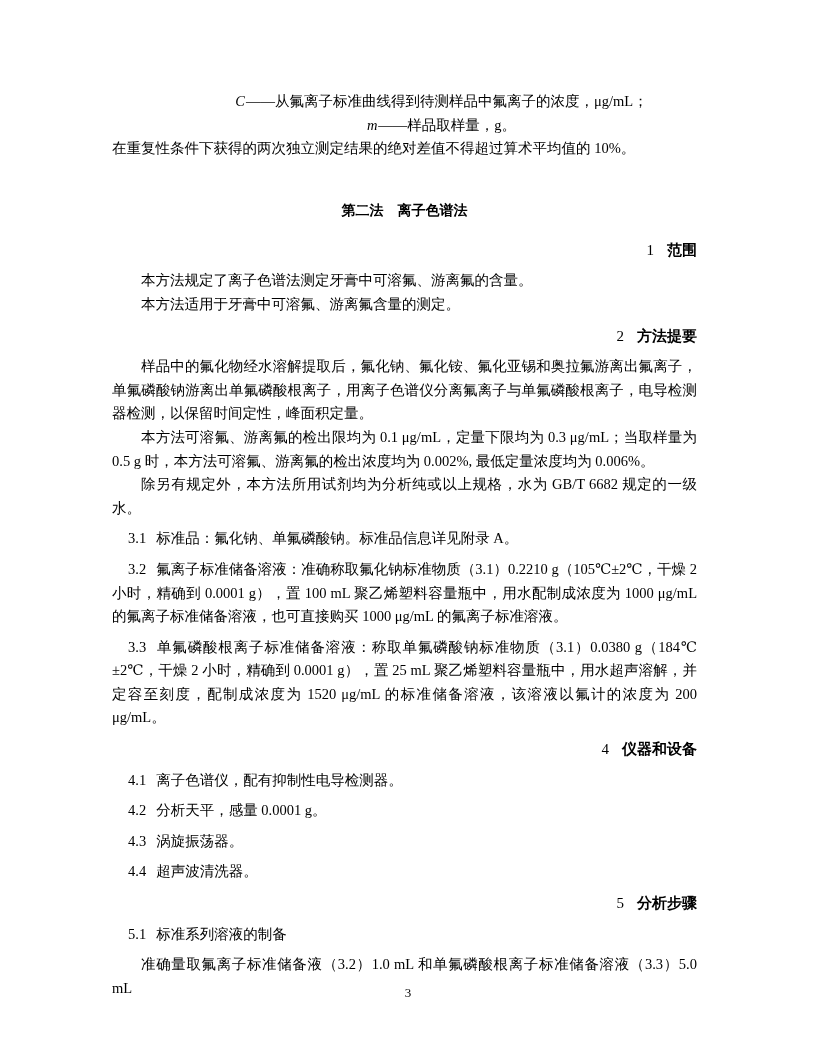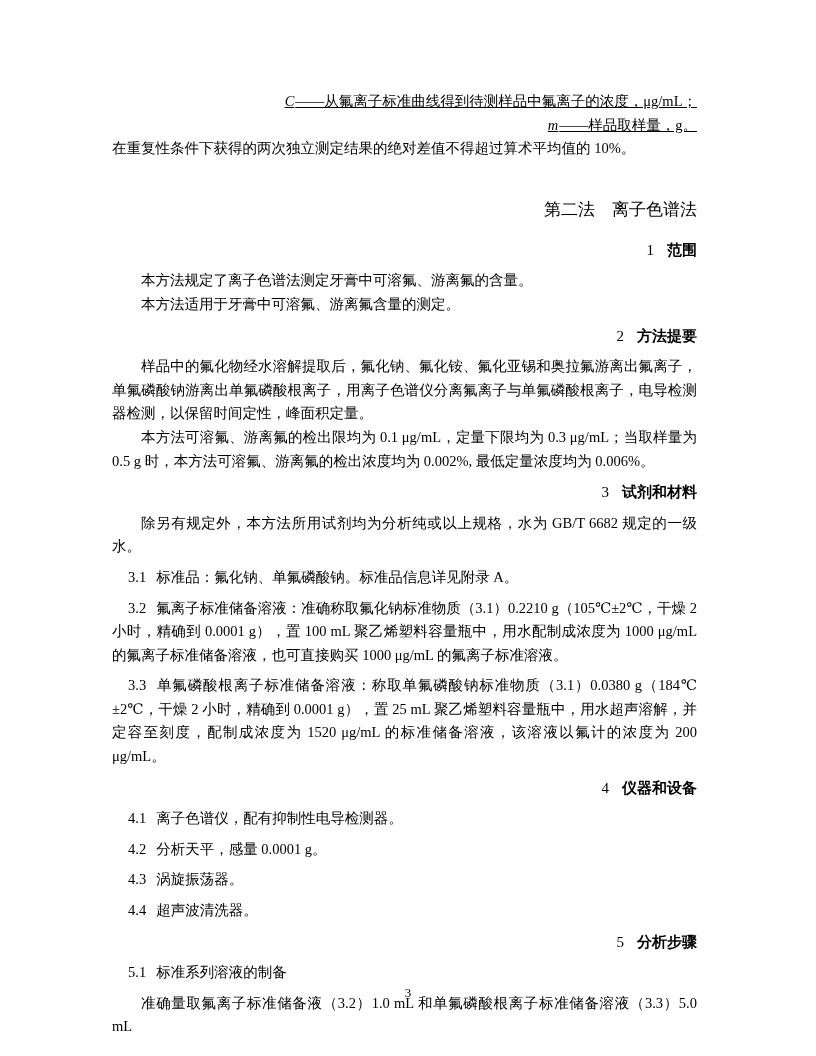--- a/index.html
+++ b/index.html
@@ -17,37 +17,36 @@
     padding: 90px 119px 0 112px;
     font-family: "Liberation Serif", "DejaVu Serif", serif;
     font-size: 14.5px;
     line-height: 23.6px;
     color: #000000;
     text-align: justify;
     overflow: hidden;
   }
   .def-line {
     margin: 0 0 0 74px;
-    text-align: right;
-    text-decoration: underline;
+    text-align: center;
   }
   .def-symbol {
     font-style: italic;
     font-family: "Liberation Serif", "DejaVu Serif", serif;
     margin-right: 1px;
   }
   .plain-line {
     margin: 0;
   }
   .main-title {
     margin: 36px 0 15px 0;
-    text-align: right;
+    text-align: center;
     font-family: "Liberation Sans", "DejaVu Sans", sans-serif;
-    font-weight: 400;
-    font-size: 17px;
+    font-weight: 700;
+    font-size: 14px;
     line-height: 26px;
   }
   .sec-heading {
     margin: 7px 0;
     text-align: right;
     font-family: "Liberation Sans", "DejaVu Sans", sans-serif;
     font-weight: 700;
     font-size: 15px;
   }
   .sec-heading .sec-num {
@@ -88,21 +87,20 @@
   <h1 class="main-title">第二法　离子色谱法</h1>
 
   <h2 class="sec-heading"><span class="sec-num">1</span><span>范围</span></h2>
   <p class="para">本方法规定了离子色谱法测定牙膏中可溶氟、游离氟的含量。</p>
   <p class="para">本方法适用于牙膏中可溶氟、游离氟含量的测定。</p>
 
   <h2 class="sec-heading"><span class="sec-num">2</span><span>方法提要</span></h2>
   <p class="para">样品中的氟化物经水溶解提取后，氟化钠、氟化铵、氟化亚锡和奥拉氟游离出氟离子，单氟磷酸钠游离出单氟磷酸根离子，用离子色谱仪分离氟离子与单氟磷酸根离子，电导检测器检测，以保留时间定性，峰面积定量。</p>
   <p class="para">本方法可溶氟、游离氟的检出限均为 0.1 μg/mL，定量下限均为 0.3 μg/mL；当取样量为 0.5 g 时，本方法可溶氟、游离氟的检出浓度均为 0.002%, 最低定量浓度均为 0.006%。</p>
 
-  <h2 class="sec-heading"><span class="sec-num">3</span><span>试剂和材料</span></h2>
   <p class="para">除另有规定外，本方法所用试剂均为分析纯或以上规格，水为 GB/T 6682 规定的一级水。</p>
   <p class="clause"><span class="clause-num">3.1</span><span>标准品：氟化钠、单氟磷酸钠。标准品信息详见附录 A。</span></p>
   <p class="clause"><span class="clause-num">3.2</span><span>氟离子标准储备溶液：准确称取氟化钠标准物质（3.1）0.2210 g（105℃±2℃，干燥 2 小时，精确到 0.0001 g），置 100 mL 聚乙烯塑料容量瓶中，用水配制成浓度为 1000 μg/mL 的氟离子标准储备溶液，也可直接购买 1000 μg/mL 的氟离子标准溶液。</span></p>
   <p class="clause"><span class="clause-num">3.3</span><span>单氟磷酸根离子标准储备溶液：称取单氟磷酸钠标准物质（3.1）0.0380 g（184℃±2℃，干燥 2 小时，精确到 0.0001 g），置 25 mL 聚乙烯塑料容量瓶中，用水超声溶解，并定容至刻度，配制成浓度为 1520 μg/mL 的标准储备溶液，该溶液以氟计的浓度为 200 μg/mL。</span></p>
 
   <h2 class="sec-heading"><span class="sec-num">4</span><span>仪器和设备</span></h2>
   <p class="clause"><span class="clause-num">4.1</span><span>离子色谱仪，配有抑制性电导检测器。</span></p>
   <p class="clause"><span class="clause-num">4.2</span><span>分析天平，感量 0.0001 g。</span></p>
   <p class="clause"><span class="clause-num">4.3</span><span>涡旋振荡器。</span></p>
   <p class="clause"><span class="clause-num">4.4</span><span>超声波清洗器。</span></p>

